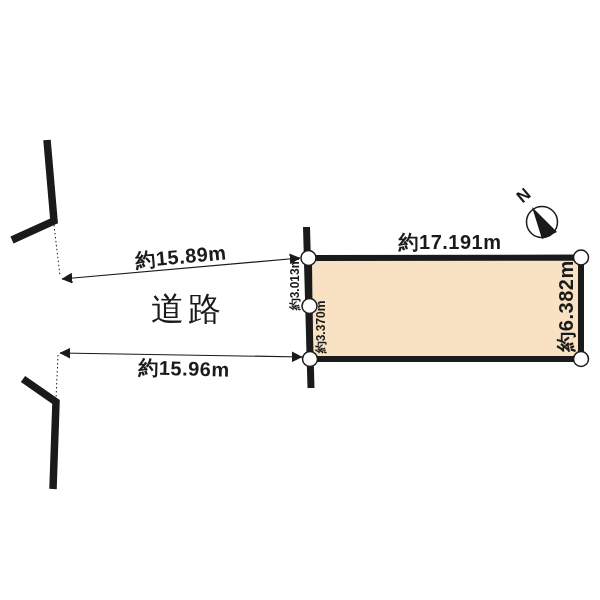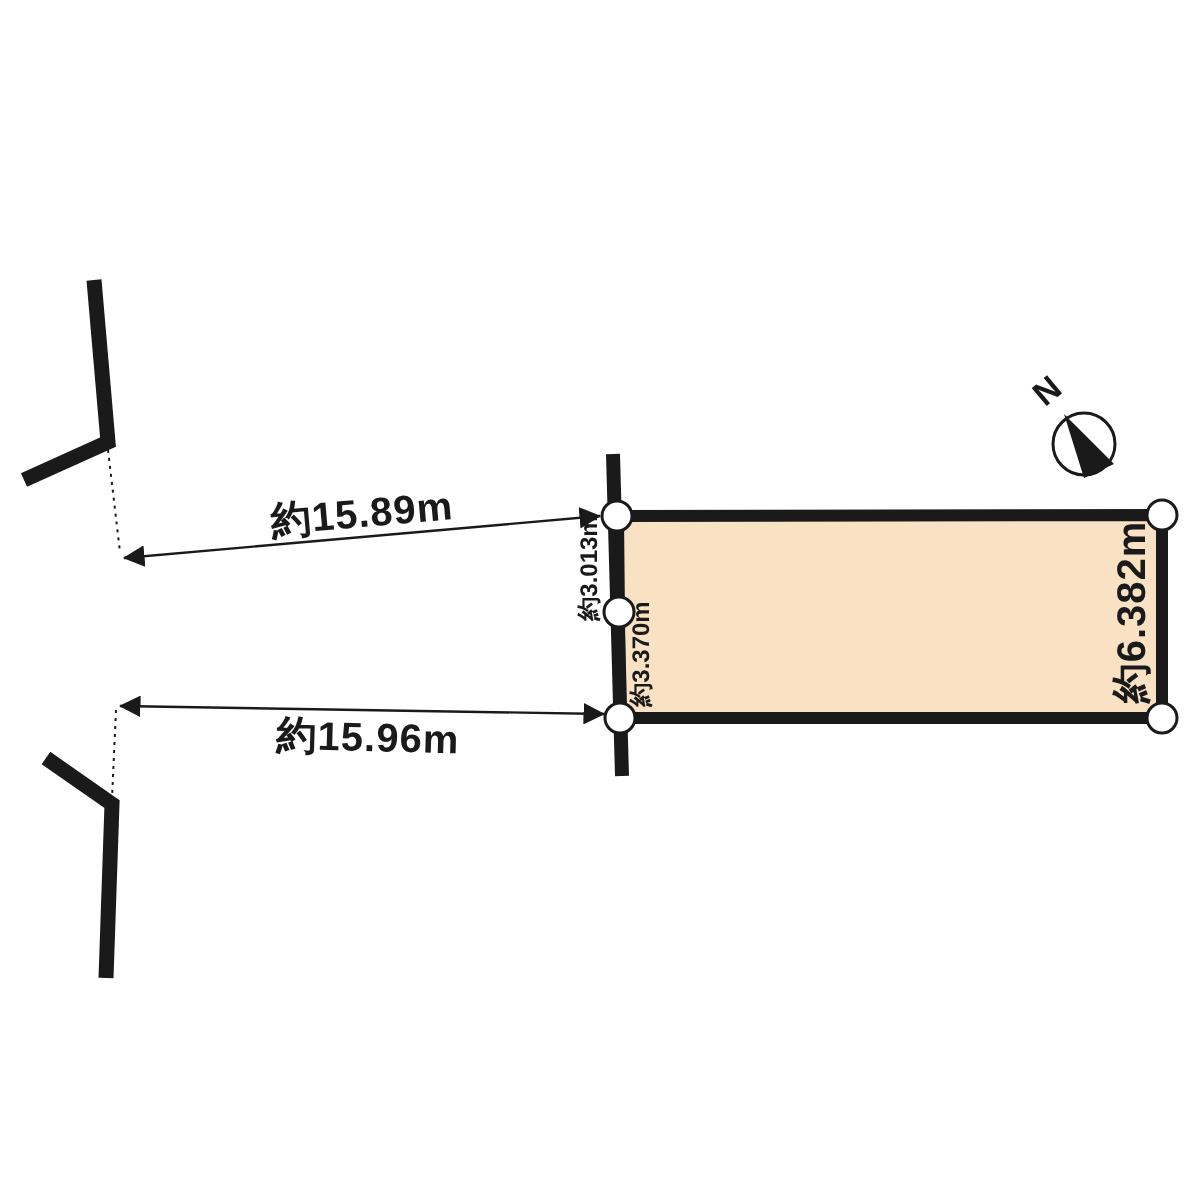--- a/index.html
+++ b/index.html
@@ -64,28 +64,30 @@
     <circle cx="308.5" cy="258" r="7.5" fill="#ffffff" stroke="#1a1a1a" stroke-width="1.5"></circle>
     <circle cx="309.5" cy="306" r="7.5" fill="#ffffff" stroke="#1a1a1a" stroke-width="1.5"></circle>
     <circle cx="310" cy="359" r="7.5" fill="#ffffff" stroke="#1a1a1a" stroke-width="1.5"></circle>
     <circle cx="581" cy="257.5" r="7.5" fill="#ffffff" stroke="#1a1a1a" stroke-width="1.5"></circle>
     <circle cx="581" cy="359" r="7.5" fill="#ffffff" stroke="#1a1a1a" stroke-width="1.5"></circle>
 
     <circle cx="542" cy="222" r="15.5" fill="#ffffff" stroke="#1a1a1a" stroke-width="1.5"></circle>
     <polygon points="532,207 557,232 542,239" fill="#1a1a1a"></polygon>
   </svg>
 
+  <div class="lbl dim" style="left:450px; top:242px;">約17.191m</div>
 
 
   <div class="lbl dim rot-ccw" style="left:566px; top:306px;">約6.382m</div>
 
   <div class="lbl dim-small rot-ccw" style="left:295px; top:284px;">約3.013m</div>
 
   <div class="lbl dim-small rot-ccw" style="left:321px; top:327px;">約3.370m</div>
 
   <div class="lbl dim road-upper" style="left:181px; top:257px;">約15.89m</div>
 
   <div class="lbl dim road-lower" style="left:184px; top:369px;">約15.96m</div>
 
+  <div class="lbl road-name" style="left:188px; top:309px;">道路</div>
 
   <div class="lbl north" style="left:524px; top:196px;">N</div>
 
 </div>
 
 </body></html>

